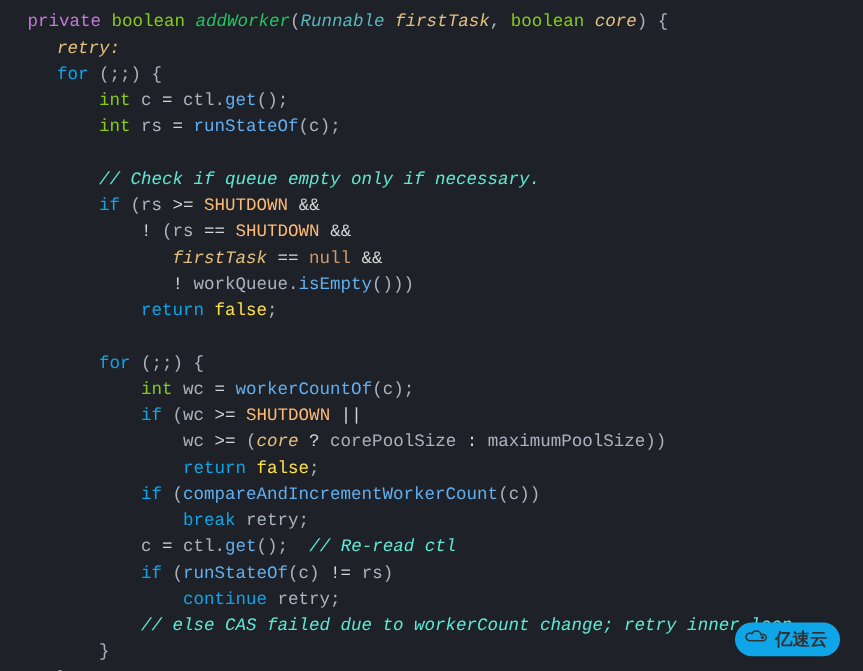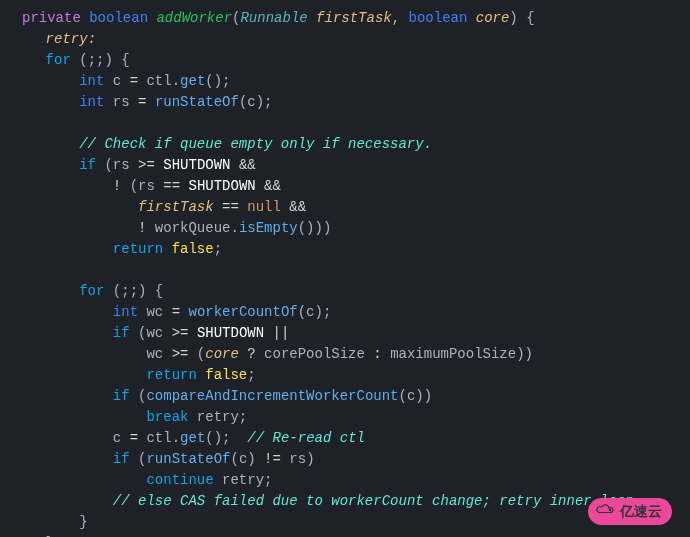--- a/index.html
+++ b/index.html
@@ -15,39 +15,39 @@
       box-sizing: border-box;
       overflow: hidden;
       position: relative;
     }
     pre {
       margin: 0;
       white-space: pre;
       font-family: inherit;
     }
     .k-modifier { color: #c678dd; margin-left: 10px; }
-    .k-type { color: #3b82f6; text-align: right; }
+    .k-type { color: #84cc16; text-align: right; }
     .k-control { color: #0ea5e9; }
     .method-name { color: #22c55e; font-style: italic; }
     .class-type { color: #56b6c2; font-style: italic; text-align: right; }
     .param-name { color: #e5c07b; font-style: italic; }
     .func-call { color: #61afef; }
     .ident { color: #abb2bf; }
     .label { color: #e5c07b; font-style: italic; }
     .comment { color: #5eead4; font-style: italic; }
     .punct { color: #abb2bf; }
     .white { color: #d4d4d4; }
-    .const-up { color: #ffffff; }
+    .const-up { color: #fdba74; }
     .kw-null { color: #d19a66; }
     .bool-kw { color: #fde047; }
     .watermark {
       position: absolute;
       bottom: 12px;
       right: 18px;
-      background: #ec4899;
+      background: #0ea5e9;
       color: #333;
       border-radius: 20px;
       padding: 3px 10px 3px 6px;
       font-family: sans-serif;
       font-size: 14px;
       display: flex;
       align-items: center;
       gap: 4px;
       font-weight: bold;
     }

